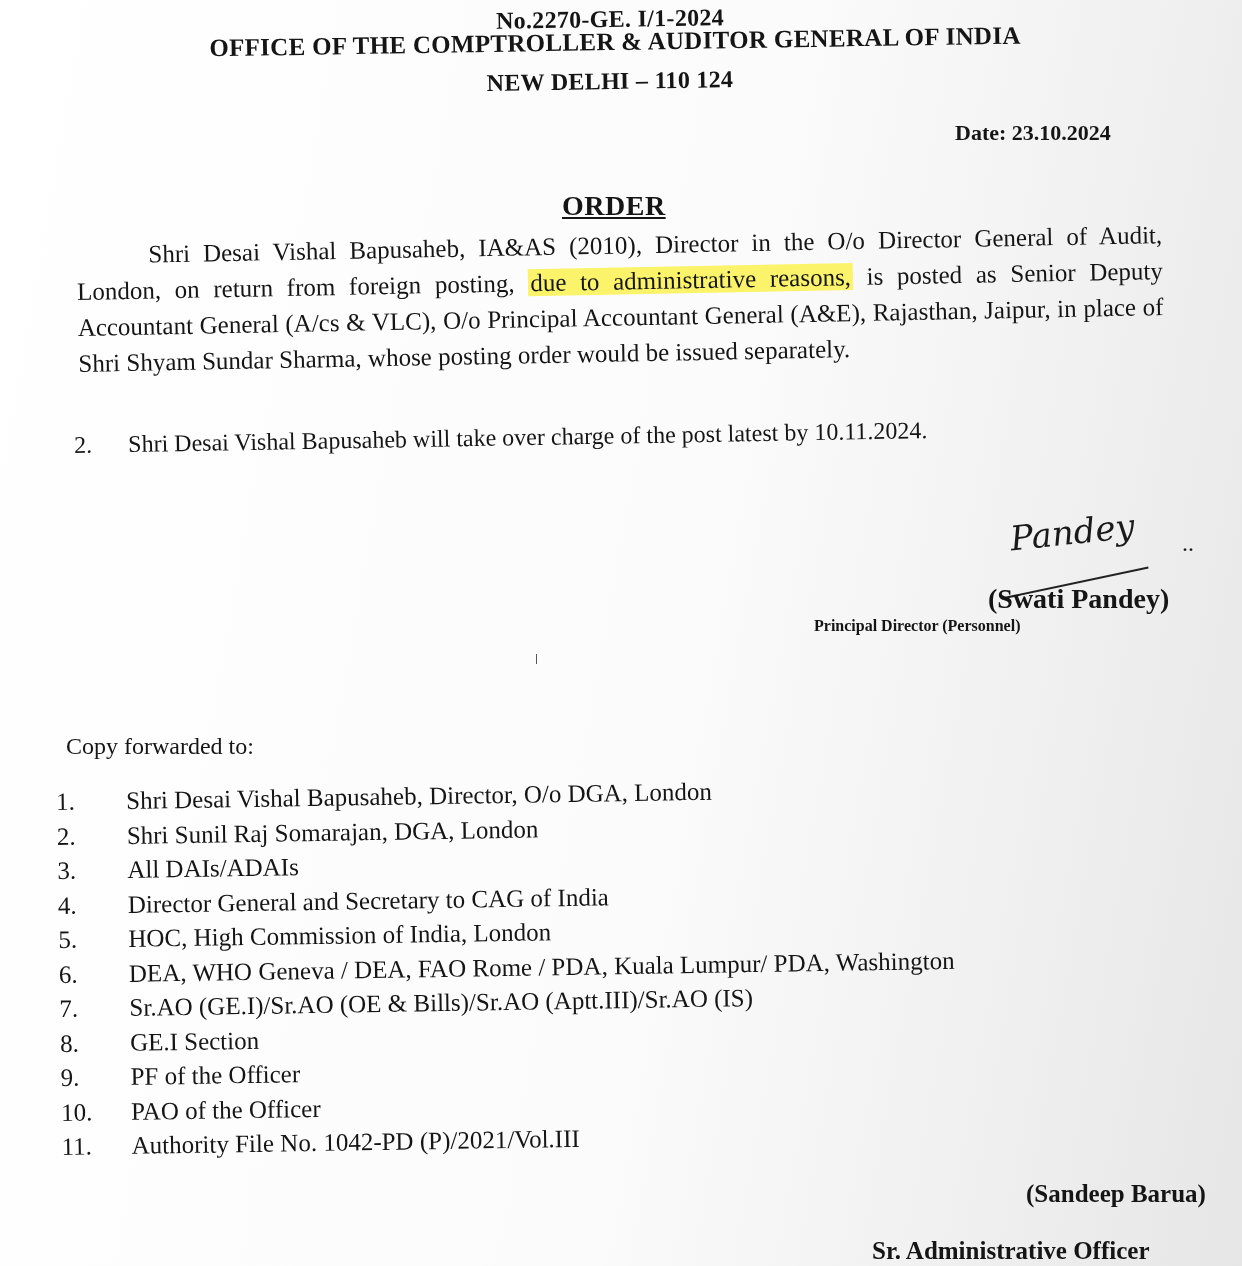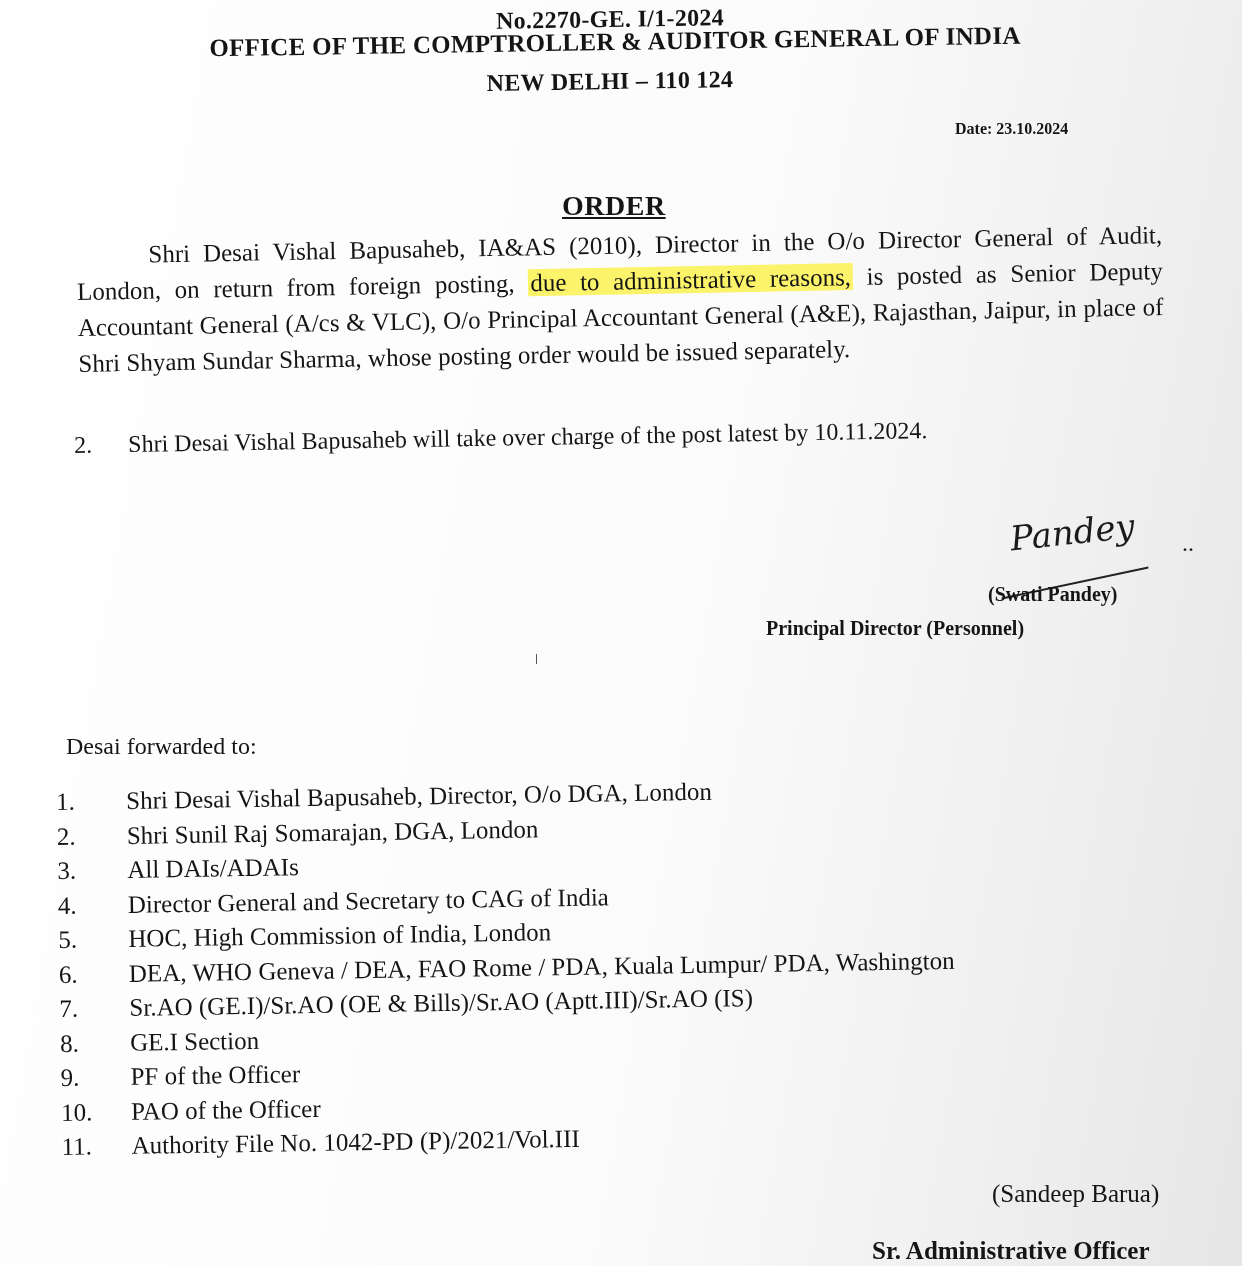--- a/index.html
+++ b/index.html
@@ -8,41 +8,41 @@
     background: linear-gradient(100deg, #ffffff 0%, #fbfbfb 55%, #f0f0f0 80%, #e6e6e6 100%);
     font-family: "Liberation Serif", "DejaVu Serif", serif;
     color: #151515;
     position: relative;
   }
   .abs { position: absolute; white-space: nowrap; }
   .hdr { font-weight: bold; text-align: center; letter-spacing: 0.3px; }
   #hdr-no { left: 420px; top: 6px; width: 380px; font-size: 24px; transform: rotate(-0.9deg); }
   #hdr-office { left: 170px; top: 28px; width: 890px; font-size: 25px; transform: rotate(-0.9deg); }
   #hdr-city { left: 420px; top: 68px; width: 380px; font-size: 24px; transform: rotate(-0.9deg); }
-  #date { left: 955px; top: 120px; font-size: 16px; font-weight: bold; }
+  #date { left: 955px; top: 120px; font-size: 22px; font-weight: bold; }
   #order-title { left: 562px; top: 190px; font-size: 28px; font-weight: bold; text-decoration: underline; letter-spacing: 0.5px; }
   .para {
     position: absolute; left: 76px; top: 238px; width: 1086px;
     font-size: 25px; line-height: 36px; text-align: justify;
     transform: rotate(-1.1deg); transform-origin: left top;
   }
   .para .indent { display: inline-block; width: 72px; }
   .hl { background: #fbf36a; padding: 0 2px; }
   #para2 { left: 74px; top: 432px; font-size: 24px; transform: rotate(-1deg); transform-origin: left top; }
   #para2 .num { display: inline-block; width: 54px; }
   #signature { left: 1010px; top: 512px; font-family: "DejaVu Serif", serif; font-style: italic; font-size: 34px; transform: rotate(-6deg); color: #1a1a1a; }
   #sig-dots { left: 1182px; top: 530px; font-size: 24px; }
   #sig-line { position: absolute; left: 1000px; top: 582px; width: 150px; height: 2px; background: #222; transform: rotate(-12deg); }
-  #sign1-name { left: 988px; top: 583px; font-size: 20px; font-weight: bold; }
-  #sign1-desig { left: 766px; top: 617px; font-size: 20px; font-weight: bold; text-align: right; }
+  #sign1-name { left: 988px; top: 583px; font-size: 28px; font-weight: bold; }
+  #sign1-desig { left: 814px; top: 617px; font-size: 16px; font-weight: bold; text-align: right; }
   #copy-heading { left: 66px; top: 733px; font-size: 24px; }
   .copy-list { position: absolute; left: 56px; top: 788px; width: 1100px; transform: rotate(-0.9deg); transform-origin: left top; }
   .copy-item { height: 34.5px; font-size: 25px; white-space: nowrap; }
   .copy-item .n { display: inline-block; width: 70px; text-align: left; }
-  #sign2-name { left: 992px; top: 1180px; font-size: 25px; font-weight: normal; }
+  #sign2-name { left: 1026px; top: 1180px; font-size: 25px; font-weight: bold; }
   #sign2-desig { left: 872px; top: 1214px; font-size: 25px; font-weight: bold; margin-top: 23px; }
   #stray-mark { left: 536px; top: 654px; width: 1px; height: 10px; background: #555; position: absolute; }
 </style>
 </head>
 <body>
 
 <div class="abs hdr" id="hdr-no">No.2270-GE. I/1-2024</div>
 <div class="abs hdr" id="hdr-office">OFFICE OF THE COMPTROLLER &amp; AUDITOR GENERAL OF INDIA</div>
 <div class="abs hdr" id="hdr-city">NEW DELHI – 110 124</div>
 
@@ -59,21 +59,21 @@
 </div>
 
 <div class="abs" id="signature">Pandey</div>
 <div class="abs" id="sig-dots">..</div>
 <div id="sig-line"></div>
 <div class="abs" id="sign1-name">(Swati Pandey)</div>
 <div class="abs" id="sign1-desig">Principal Director (Personnel)</div>
 
 <div id="stray-mark"></div>
 
-<div class="abs" id="copy-heading">Desai forwarded to:</div>
+<div class="abs" id="copy-heading">Copy forwarded to:</div>
 
 <div class="copy-list">
   <div class="copy-item"><span class="n">1.</span><span>Shri Desai Vishal Bapusaheb, Director, O/o DGA, London</span></div>
   <div class="copy-item"><span class="n">2.</span><span>Shri Sunil Raj Somarajan, DGA, London</span></div>
   <div class="copy-item"><span class="n">3.</span><span>All DAIs/ADAIs</span></div>
   <div class="copy-item"><span class="n">4.</span><span>Director General and Secretary to CAG of India</span></div>
   <div class="copy-item"><span class="n">5.</span><span>HOC, High Commission of India, London</span></div>
   <div class="copy-item"><span class="n">6.</span><span>DEA, WHO Geneva / DEA, FAO Rome / PDA, Kuala Lumpur/ PDA, Washington</span></div>
   <div class="copy-item"><span class="n">7.</span><span>Sr.AO (GE.I)/Sr.AO (OE &amp; Bills)/Sr.AO (Aptt.III)/Sr.AO (IS)</span></div>
   <div class="copy-item"><span class="n">8.</span><span>GE.I Section</span></div>

